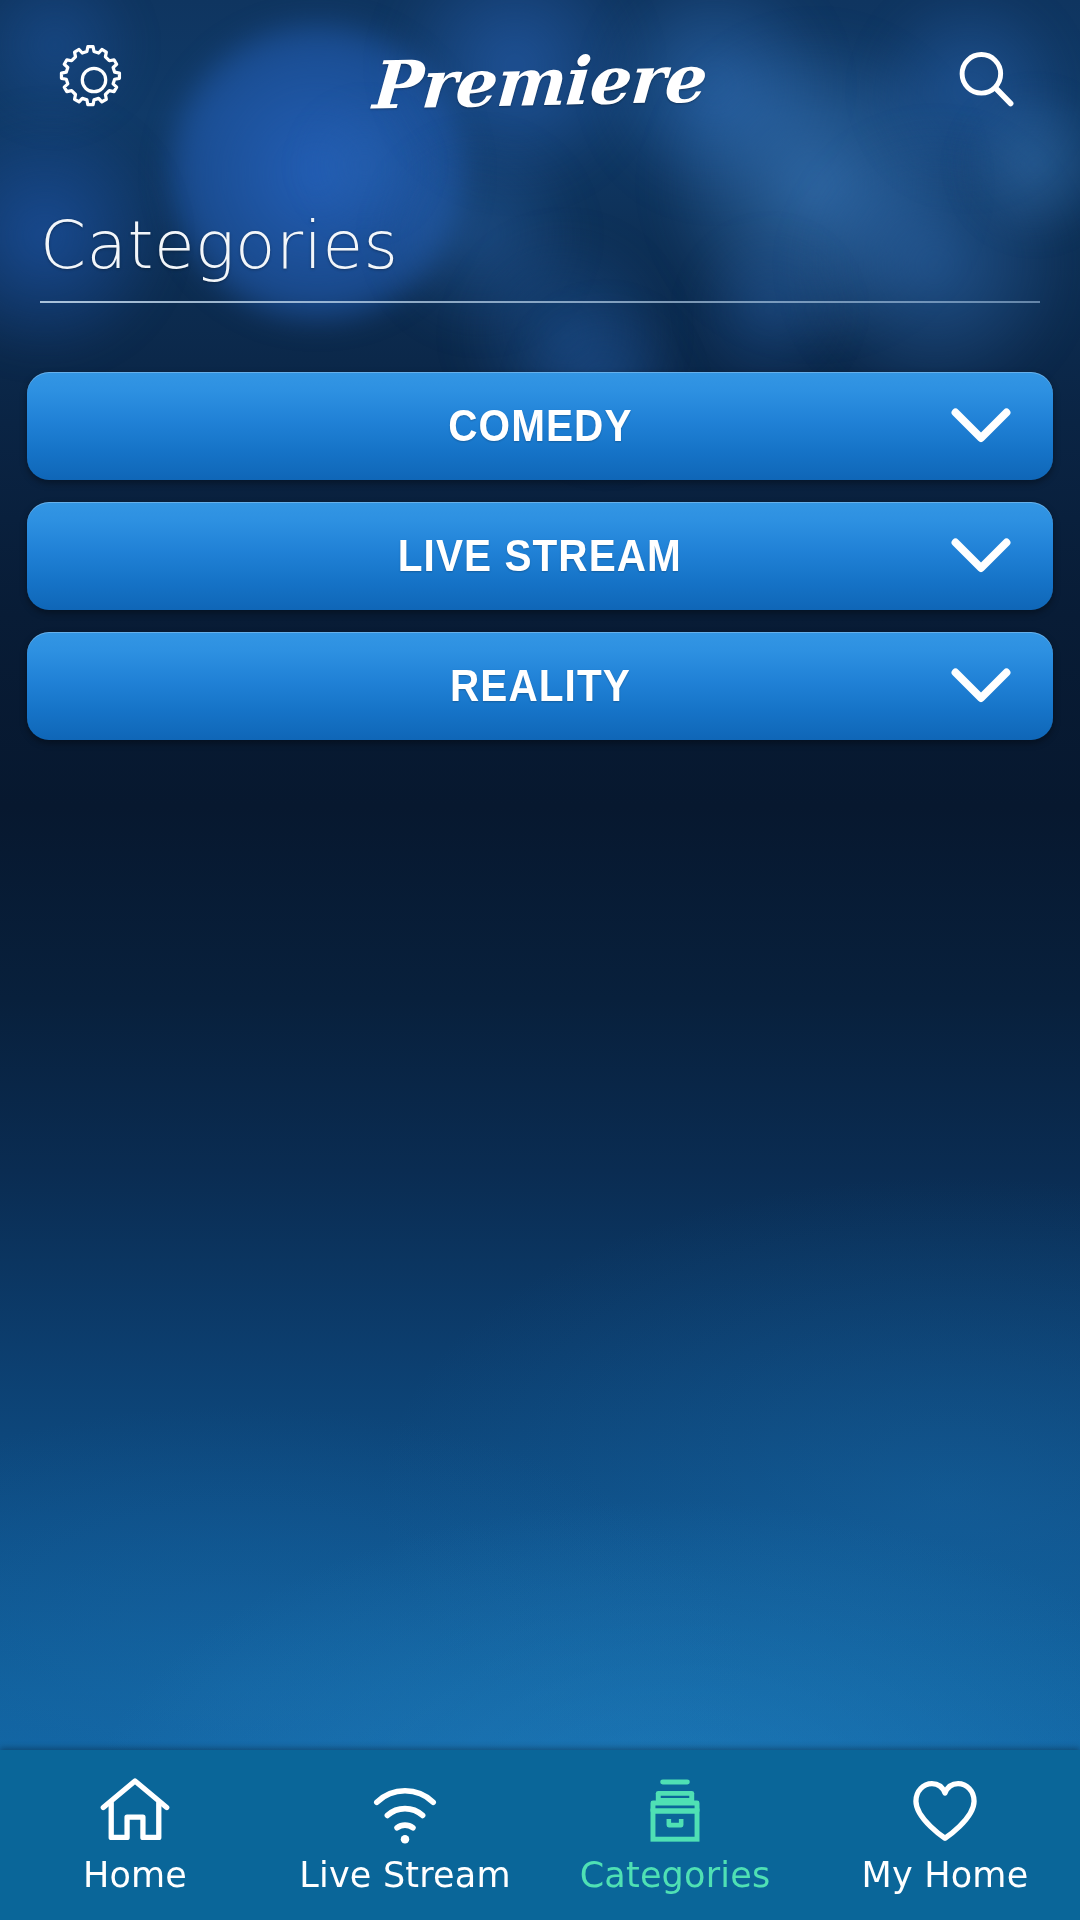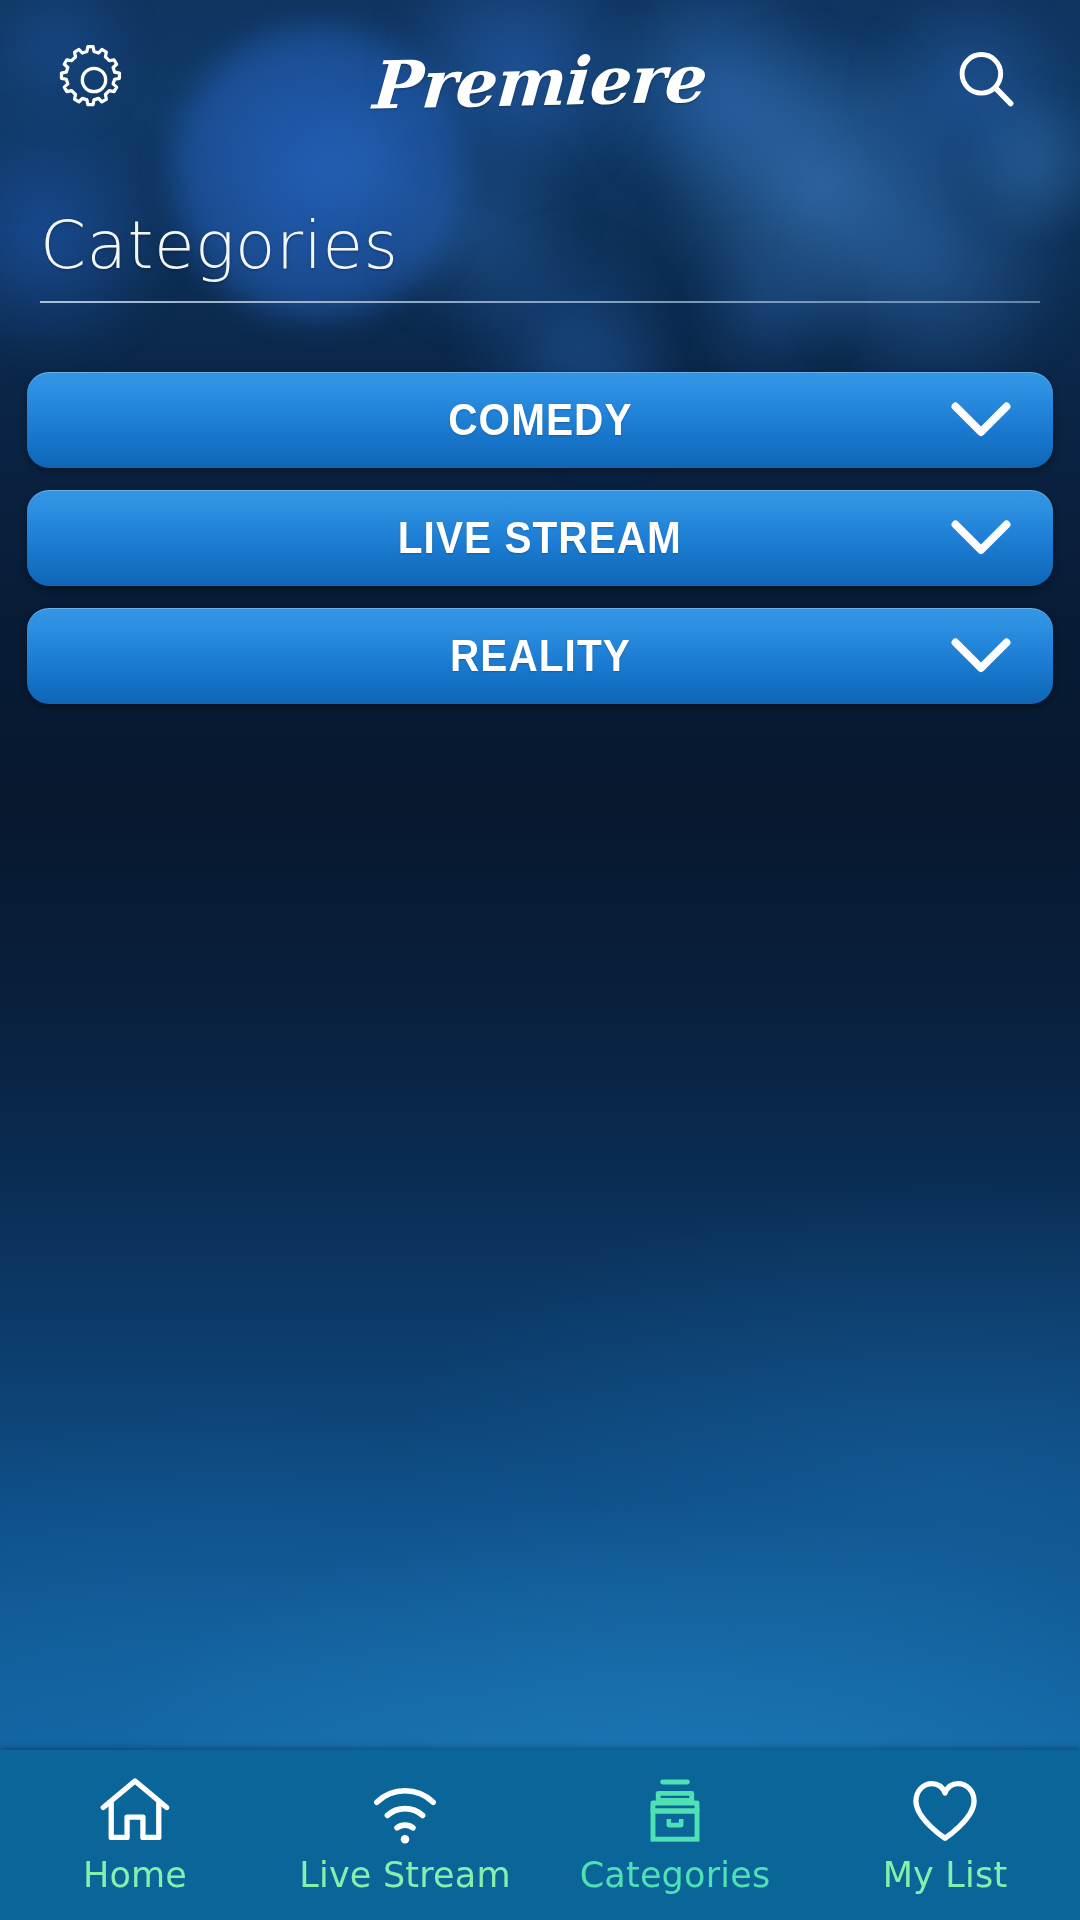--- a/index.html
+++ b/index.html
@@ -95,21 +95,21 @@
     background:linear-gradient(to right, rgba(196,218,238,.85), rgba(170,200,230,.55));
   }
 
   
   .cat-list {
     position:absolute; top:372px; left:27px; right:27px;
     z-index:15;
   }
   .cat-btn {
     position:relative;
-    height:96px;
+    height:108px;
     margin-bottom:22px;
     border-radius:22px;
     background:linear-gradient(to bottom,
        #3396e4 0%,
        #2d90e1 18%,
        #2081d6 46%,
        #1674c8 72%,
        #0f66b7 100%);
     box-shadow:
       0 3px 7px rgba(0,0,0,.38),
@@ -152,21 +152,21 @@
   }
   .nav-icon {
     height:78px;
     display:flex; align-items:center; justify-content:center;
   }
   .nav-label {
     margin-top:5px;
     font-family:"DejaVu Sans", sans-serif;
     font-size:35px;
     font-weight:400;
-    color:#86efac;
+    color:#ffffff;
     letter-spacing:.2px;
     white-space:nowrap;
   }
   .nav-item.active .nav-label { color:#4fe0b4; }
 </style>
 </head>
 <body>
 
 <div id="app">
 
@@ -286,18 +286,18 @@
       </span>
       <span class="nav-label">Categories</span>
     </div>
 
     <div class="nav-item">
       <span class="nav-icon">
         <svg width="78" height="74" viewBox="0 0 44 42" fill="none">
           <path d="M22 36.5 C22 36.5 5.5 25.5 5.5 15.5 C5.5 9.5 9.8 5.5 14.6 5.5 C18.2 5.5 20.8 7.8 22 10.8 C23.2 7.8 25.8 5.5 29.4 5.5 C34.2 5.5 38.5 9.5 38.5 15.5 C38.5 25.5 22 36.5 22 36.5 Z" stroke="#ffffff" stroke-width="3" stroke-linejoin="round" fill="none"></path>
         </svg>
       </span>
-      <span class="nav-label">My List</span>
+      <span class="nav-label">My Home</span>
     </div>
 
   </div>
 
 </div>
 
 </body></html>

